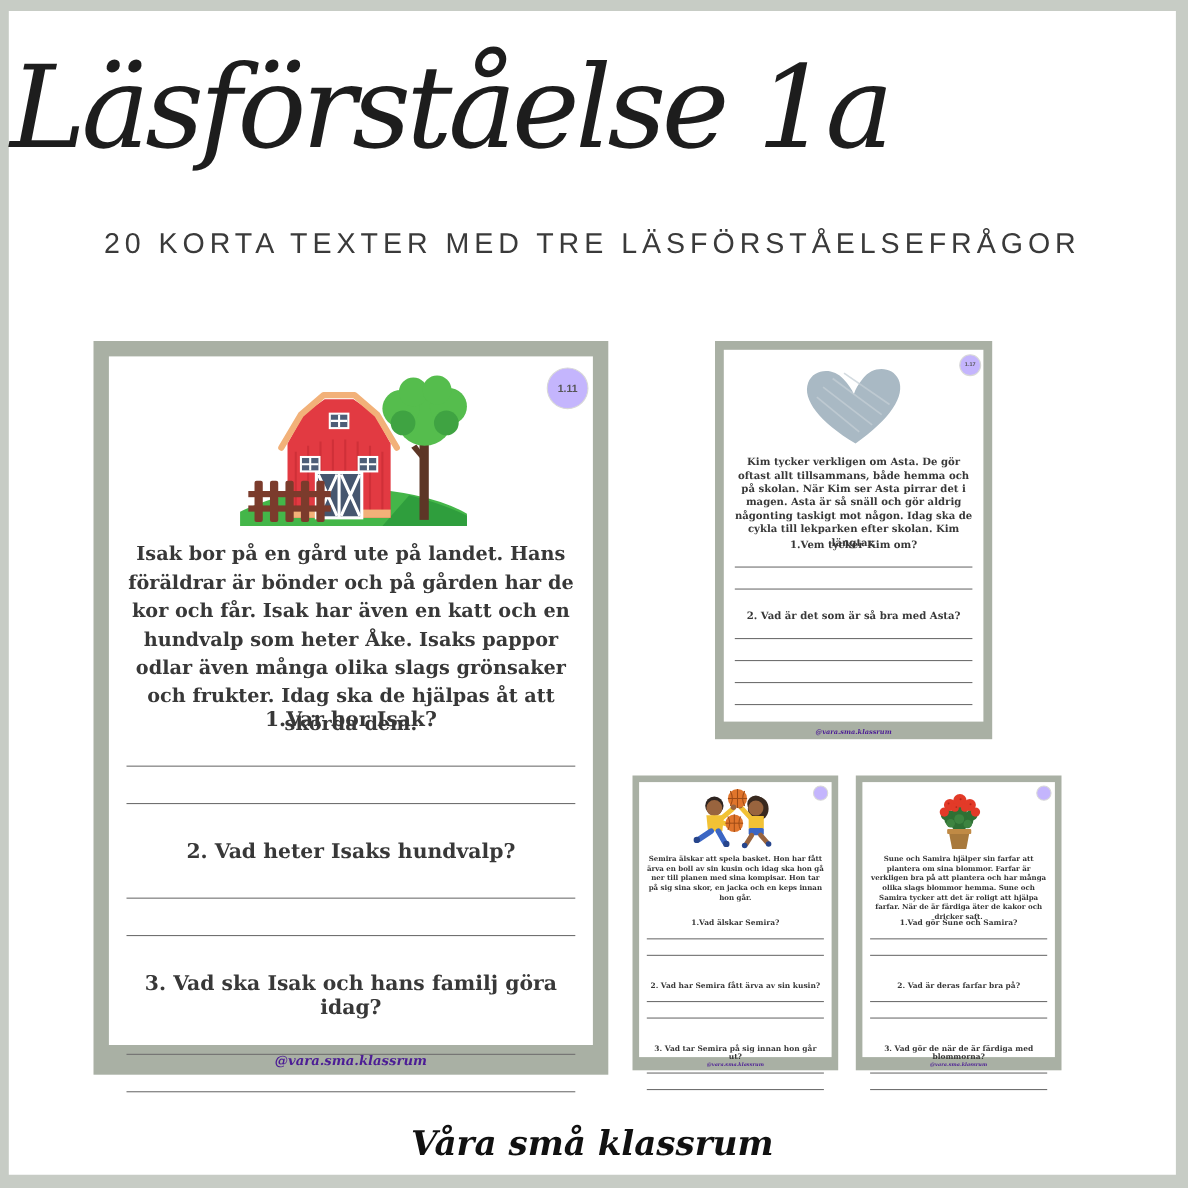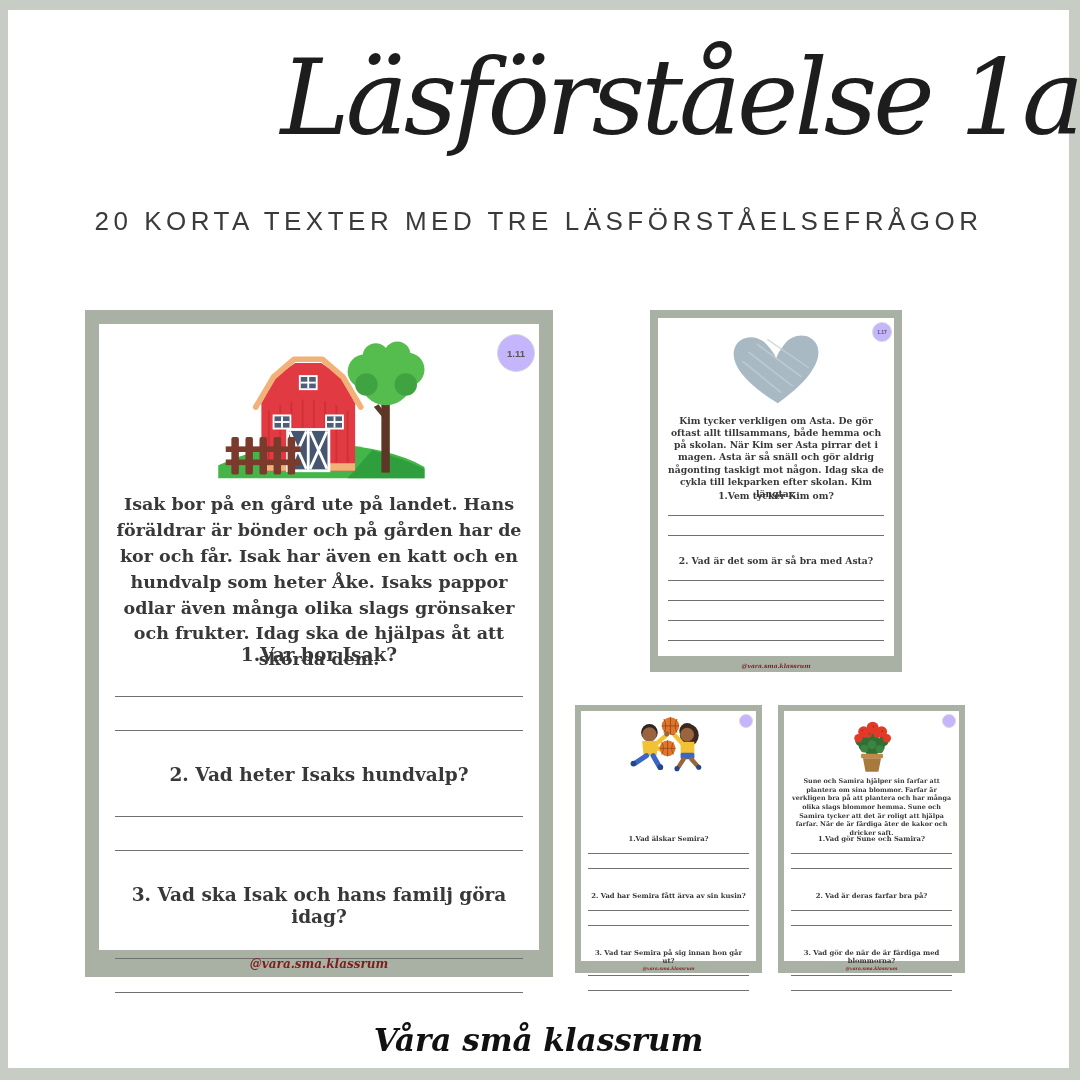--- a/index.html
+++ b/index.html
@@ -1,41 +1,41 @@
 <!DOCTYPE html>
 <html><head>
 <meta charset="utf-8">
 <style>
   html,body{margin:0;padding:0;width:1080px;height:1080px;overflow:hidden;background:#fff;}
   .canvas{position:relative;width:1080px;height:1080px;box-sizing:border-box;background:#fff;
     border-style:solid;border-color:#c7ccc5;border-width:10px 11px 12px 8px;
     font-family:"DejaVu Serif", serif;color:#3a3a3a;}
 
   
-  .title{position:absolute;top:18px;left:11px;width:100%;text-align:right;
+  .title{position:absolute;top:18px;left:1px;width:100%;text-align:left;
     font-family:"DejaVu Serif", serif;font-style:italic;font-weight:400;
     font-size:104px;letter-spacing:-4px;color:#1d1d1d;line-height:1.35;}
   .subtitle{position:absolute;top:196px;left:0;width:100%;text-align:center;
     font-family:"Liberation Sans", sans-serif;font-weight:300;
     font-size:26px;letter-spacing:4.5px;color:#3a3a3a;}
 
   
   .card{position:absolute;background:#a9b0a4;}
   .page{position:absolute;background:#ffffff;}
   .badge{position:absolute;background:#c4b5fd;border:1px solid #d8d8d8;border-radius:50%;
     display:flex;align-items:center;justify-content:center;
     font-family:"Liberation Sans", sans-serif;font-weight:bold;color:#555;}
   .illus{display:block;margin:0 auto;}
   .story{text-align:center;color:#383838;font-weight:600;}
   .questions{position:absolute;}
   .q-label{text-align:center;font-weight:600;color:#383838;}
   .answer-line{border-bottom:1px solid #707070;height:0;}
   .q:last-child{margin-bottom:0;}
   .watermark{position:absolute;left:0;width:100%;text-align:center;
-    font-style:italic;font-weight:bold;color:#7f1d1d;}
+    font-style:italic;font-weight:bold;color:#4c1d95;}
 
   
   .card-large{left:77px;top:300px;width:468px;height:667px;}
   .card-large .page{left:14px;right:14px;top:14px;bottom:27px;}
   .card-large .badge{top:10px;right:4px;width:36px;height:36px;font-size:9.5px;}
   .card-large .illus{width:225px;height:150px;margin-top:8px;}
   .card-large .story{margin:10px 12px 0;font-size:17.5px;line-height:1.48;}
   .card-large .questions{top:320px;left:16px;right:16px;}
   .card-large .q-label{font-size:18.5px;line-height:22px;margin-bottom:30px;}
   .card-large .answer-line{margin-bottom:33px;}
@@ -236,20 +236,21 @@
         <circle cx="11" cy="67" r="4" fill="#27458c"></circle>
           <circle cx="48" cy="72" r="4" fill="#27458c"></circle>
         <circle cx="58" cy="46" r="11" fill="#e0752c"></circle>
         <g stroke="#9c4a16" stroke-width="1.2" fill="none">
           <path d="M47,46 H69"></path>
             <path d="M58,35 V57"></path>
           <path d="M50,37.5 Q54.5,46 50,54.5"></path>
             <path d="M66,37.5 Q61.5,46 66,54.5"></path>
         </g>
       </svg>
+      <p class="story">Semira älskar att spela basket. Hon har fått ärva en boll av sin kusin och idag ska hon gå ner till planen med sina kompisar. Hon tar på sig sina skor, en jacka och en keps innan hon går.</p>
       <div class="questions">
         <div class="q">
           <div class="q-label">1.Vad älskar Semira?</div>
           <div class="answer-line"></div>
           <div class="answer-line"></div>
         </div>
         <div class="q">
           <div class="q-label">2. Vad har Semira fått ärva av sin kusin?</div>
           <div class="answer-line"></div>
           <div class="answer-line"></div>

